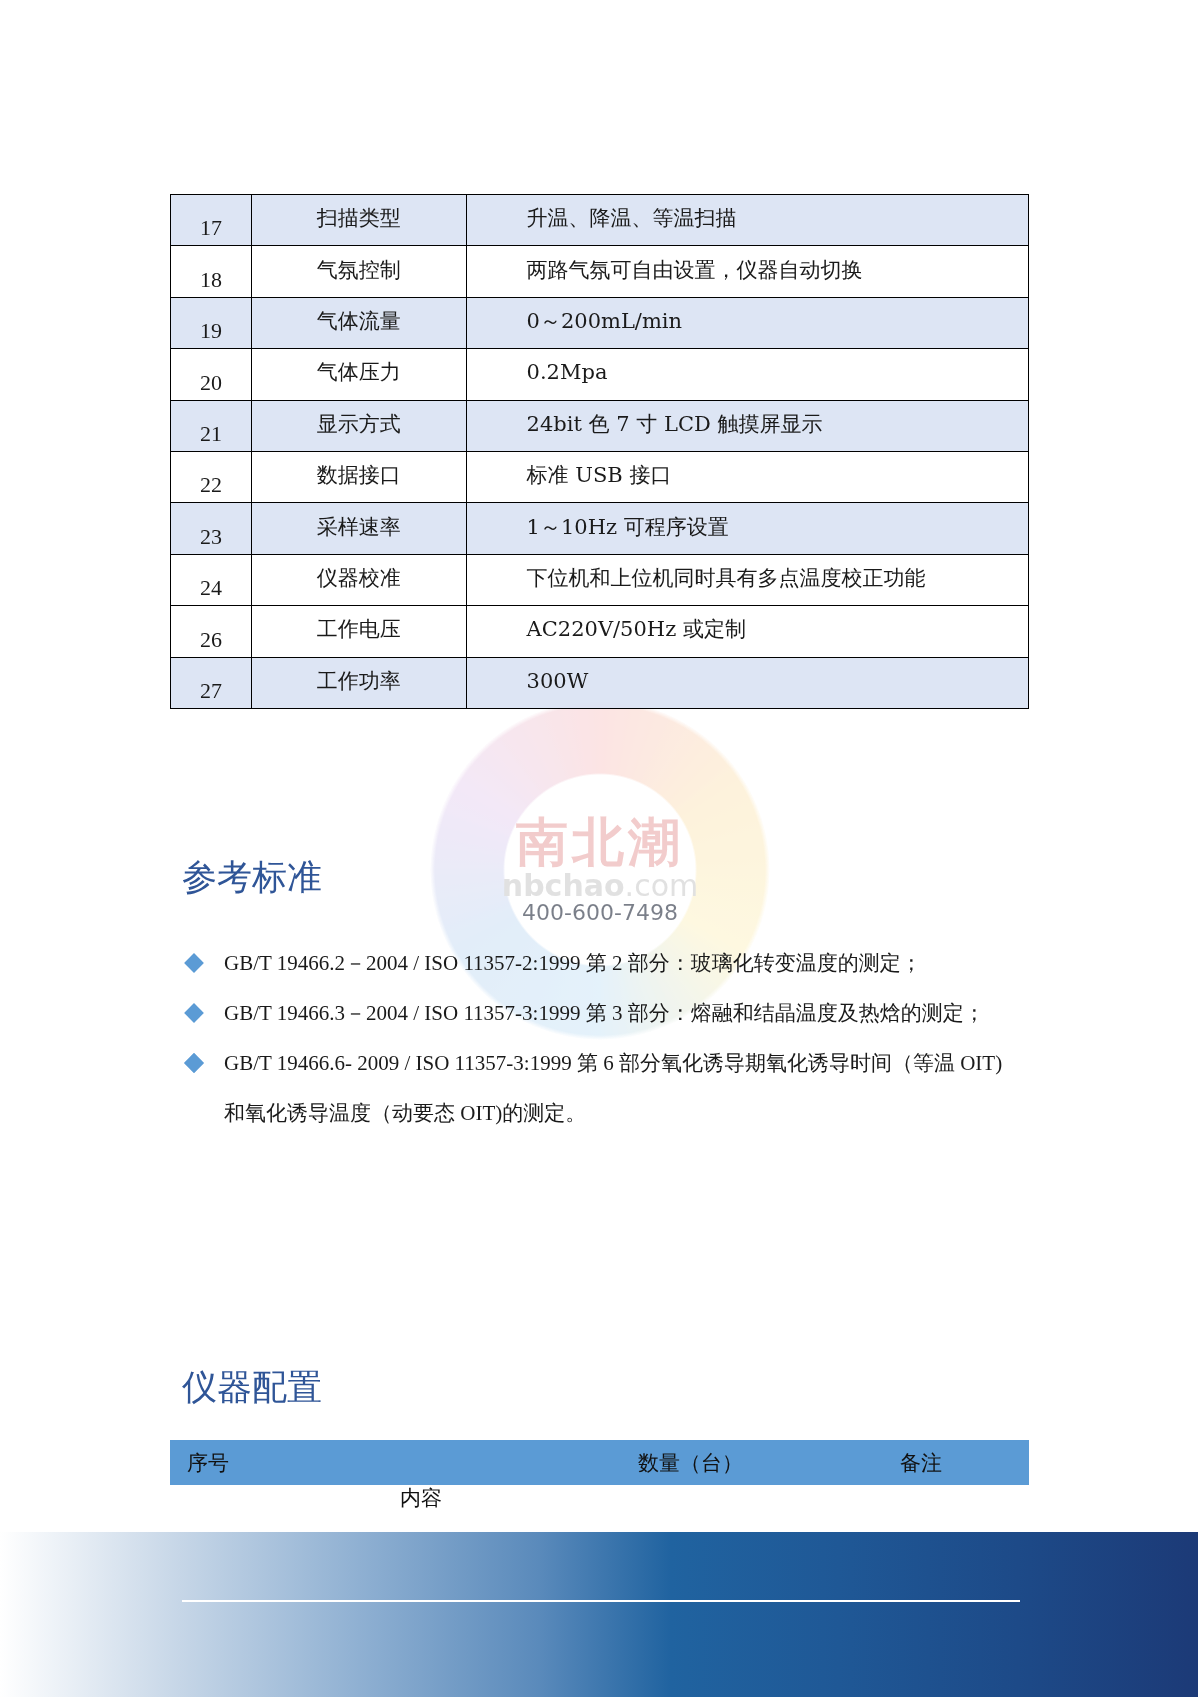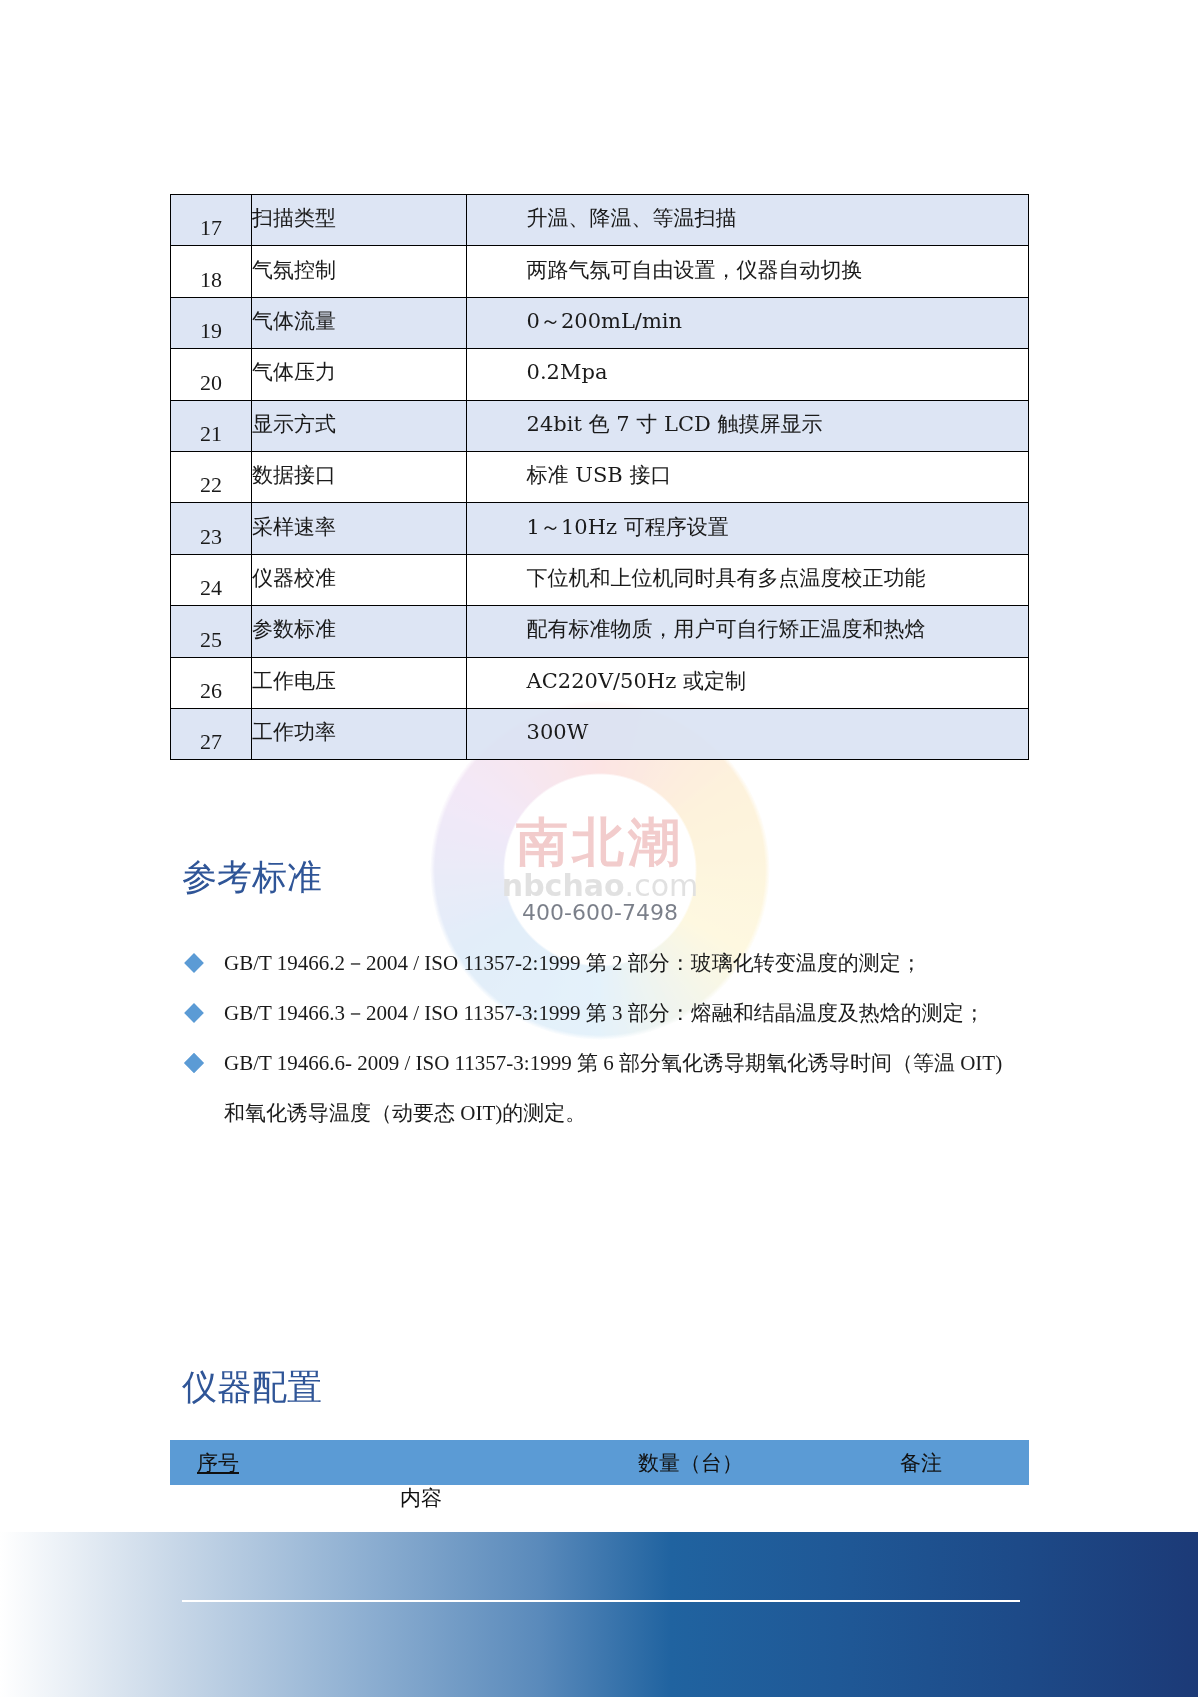--- a/index.html
+++ b/index.html
@@ -17,37 +17,37 @@
   .wm-en { position: absolute; left: 0; width: 420px; top: 178px; text-align: center; font-size: 30px; font-weight: bold; color: #c9c9c9; font-family: "DejaVu Sans", sans-serif; }
   .wm-en .dotcom { font-weight: normal; }
   .wm-phone { position: absolute; left: 0; width: 420px; top: 210px; text-align: center; font-size: 22px; color: #0f172a; font-family: "DejaVu Sans", sans-serif; }
 
   
   .spec-table { position: absolute; left: 170px; top: 194px; width: 859px; border-collapse: collapse; }
   .spec-table td { border: 1px solid #000; height: 51.4px; font-size: 21px; }
   .spec-table tr.shade td { background: rgba(218, 227, 243, 0.92); }
   .spec-table tr.plain td { background: rgba(255, 255, 255, 0.75); margin-left: 13px; }
   .spec-table td.c-no { width: 81px; text-align: center; vertical-align: bottom; padding-bottom: 4px; font-family: "Liberation Serif", serif; font-size: 22px; }
-  .spec-table td.c-item { width: 215px; text-align: left; vertical-align: middle; padding-bottom: 4px; }
+  .spec-table td.c-item { width: 215px; text-align: center; vertical-align: middle; padding-bottom: 4px; }
   .spec-table td.c-val { width: 563px; text-align: left; vertical-align: middle; padding-left: 60px; padding-bottom: 4px; }
 
   
   .section-title { position: absolute; left: 182px; font-size: 35px; color: #2f5597; font-family: "DejaVu Serif", serif; letter-spacing: 0px; font-weight: normal; }
   #title-standards { top: 854px; }
   #title-config { top: 1364px; }
 
   
   .std-list { position: absolute; left: 182px; top: 938px; width: 840px; list-style: none; }
   .std-item { position: relative; padding-left: 42px; font-size: 21px; line-height: 50px; font-family: Liberation Serif, serif; }
   .std-item .diamond { position: absolute; left: 5px; top: 18px; width: 14px; height: 14px; background: #5b9bd5; transform: rotate(45deg); }
 
   
   .config-header { position: absolute; left: 170px; top: 1440px; width: 859px; height: 45px; background: #5b9bd5; }
   .config-header span { position: absolute; top: 9px; font-size: 21px; color: #111; }
-  #ch-0 { left: 27px; text-decoration: underline; }
+  #ch-0 { left: 17px; }
   #ch-1 { left: 230px; margin-top: 35px; }
   #ch-2 { left: 468px; }
   #ch-3 { left: 730px; }
 
   
   .footer-band { position: absolute; left: 0; top: 1532px; width: 1198px; height: 165px;
     background: linear-gradient(to right, #ffffff 0%, #c6d6e7 15%, #8fb0d2 30%, #5a8abb 45%, #2063a0 56%, #1f5896 70%, #1d4a88 85%, #1c3a77 100%); }
   .footer-line { position: absolute; left: 182px; top: 68px; width: 838px; height: 2px; background: #ffffff; }
 </style>
 </head>
@@ -95,25 +95,20 @@
     <tr class="shade">
       <td class="c-no">23</td>
       <td class="c-item">采样速率</td>
       <td class="c-val">1～10Hz 可程序设置</td>
     </tr>
     <tr class="plain">
       <td class="c-no">24</td>
       <td class="c-item">仪器校准</td>
       <td class="c-val">下位机和上位机同时具有多点温度校正功能</td>
     </tr>
-    <tr class="shade">
-      <td class="c-no">25</td>
-      <td class="c-item">参数标准</td>
-      <td class="c-val">配有标准物质，用户可自行矫正温度和热焓</td>
-    </tr>
     <tr class="plain">
       <td class="c-no">26</td>
       <td class="c-item">工作电压</td>
       <td class="c-val">AC220V/50Hz  或定制</td>
     </tr>
     <tr class="shade">
       <td class="c-no">27</td>
       <td class="c-item">工作功率</td>
       <td class="c-val">300W</td>
     </tr>

